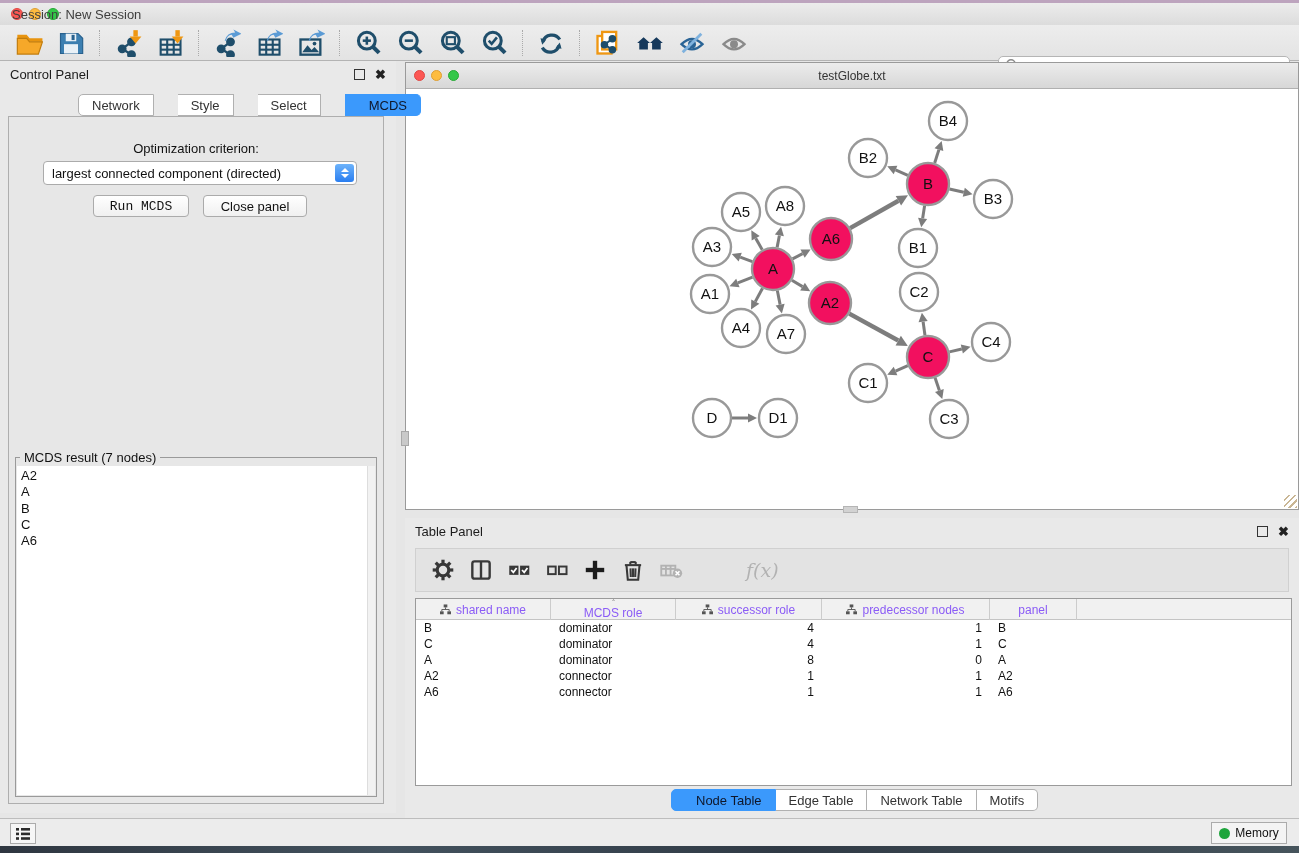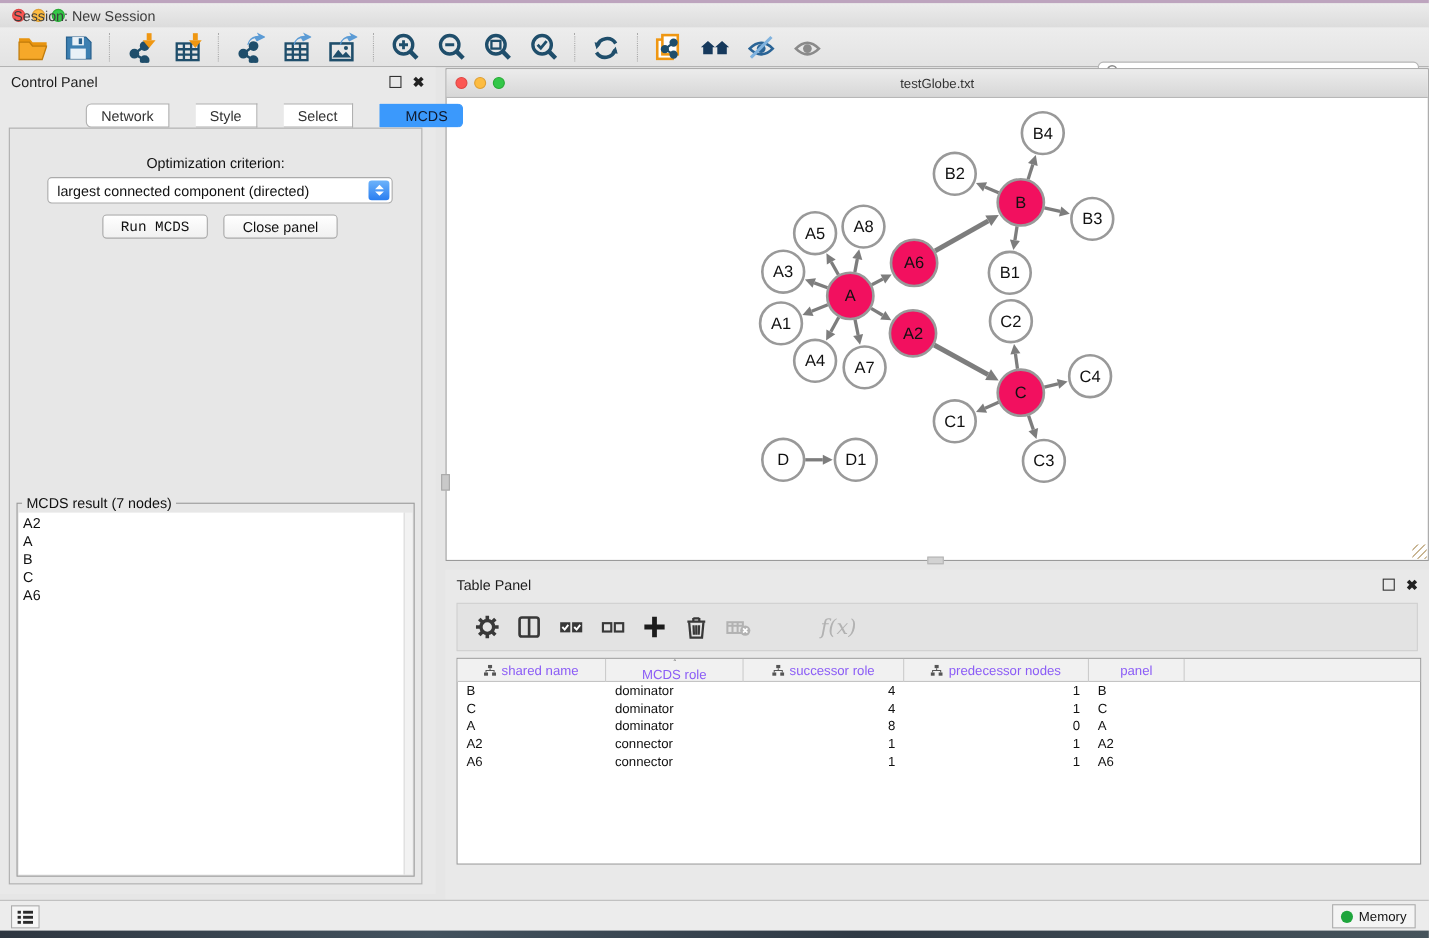--- a/index.html
+++ b/index.html
@@ -615,20 +615,26 @@
         </div>
         <div class="nt-row">
           <div class="nt-cell" style="width: 135px;">A6</div>
           <div class="nt-cell" style="width: 125px;">connector</div>
           <div class="nt-cell num" style="width: 146px;">1</div>
           <div class="nt-cell num" style="width: 168px;">1</div>
           <div class="nt-cell" style="width: 87px;">A6</div>
         </div>
       </div>
   </div>
+  <div id="tp-tabs">
+      <div class="seg-btn active">Node Table</div>
+      <div class="seg-btn">Edge Table</div>
+      <div class="seg-btn">Network Table</div>
+      <div class="seg-btn">Motifs</div>
+    </div>
 </div>
 
 <div id="status-bar" class="abs">
   <div id="list-btn">
     <svg width="16" height="14" viewBox="0 0 16 14">
       <rect x="1" y="1" width="3" height="2.6" fill="#2b2b2b"></rect>
         <rect x="6" y="1" width="9" height="2.6" fill="#2b2b2b"></rect>
       <rect x="1" y="5.6" width="3" height="2.6" fill="#2b2b2b"></rect>
         <rect x="6" y="5.6" width="9" height="2.6" fill="#2b2b2b"></rect>
       <rect x="1" y="10.2" width="3" height="2.6" fill="#2b2b2b"></rect>

